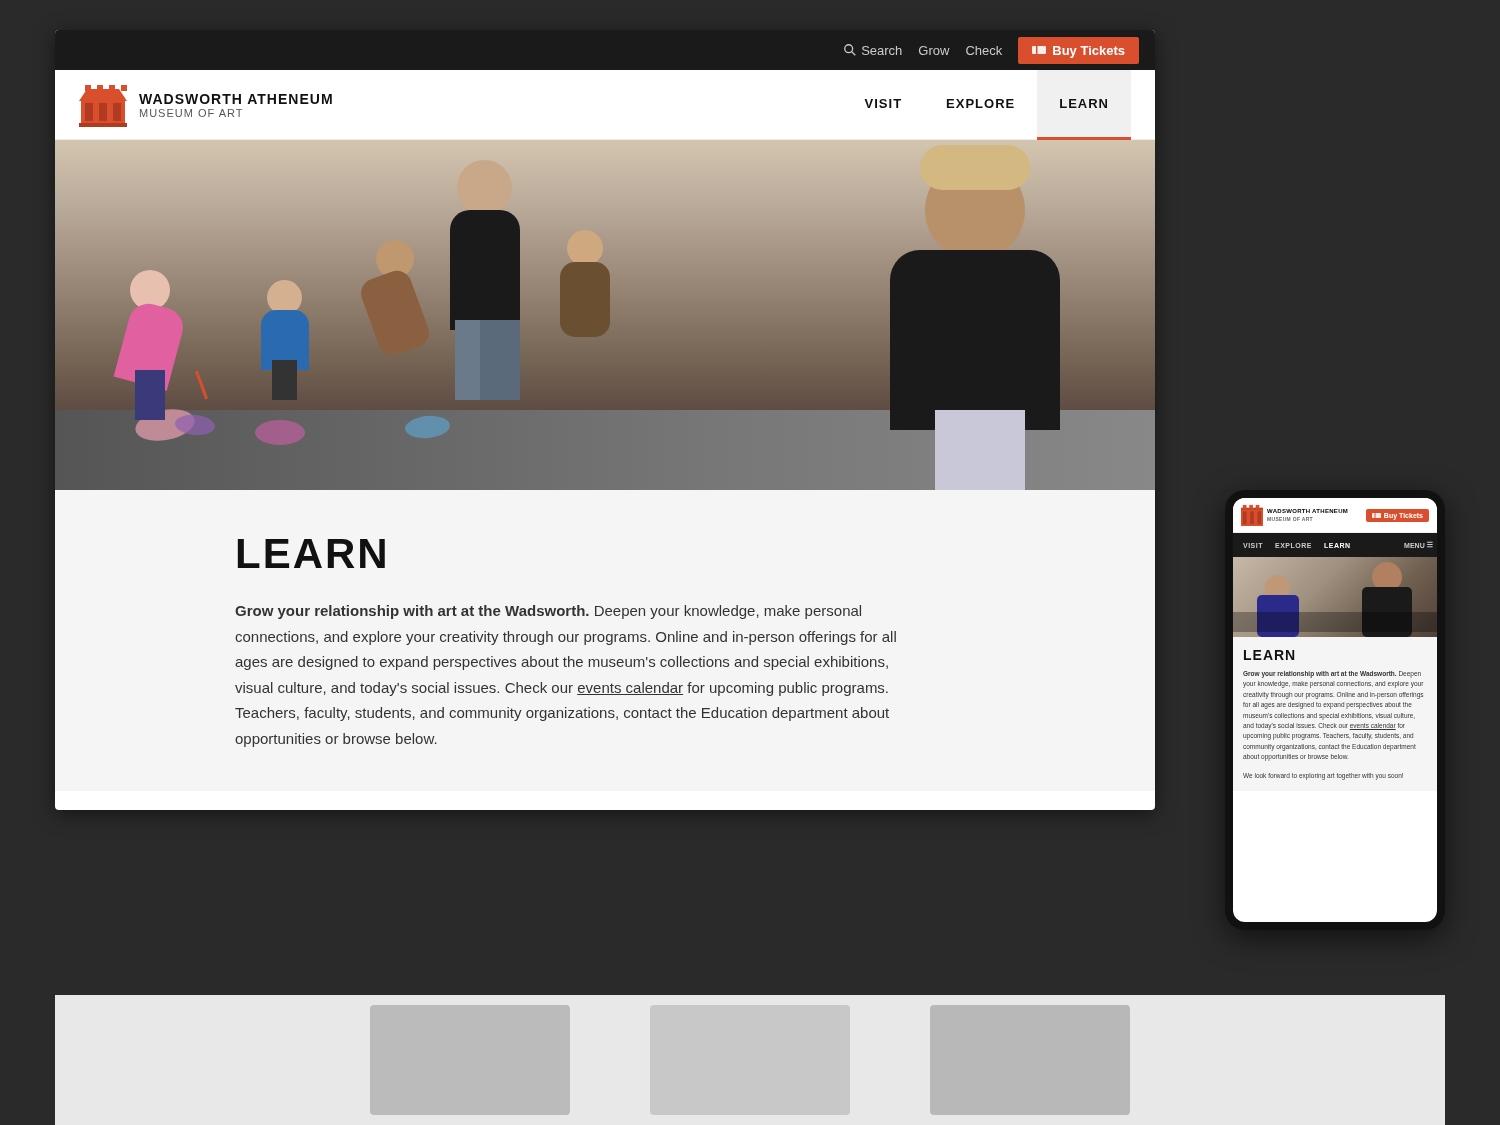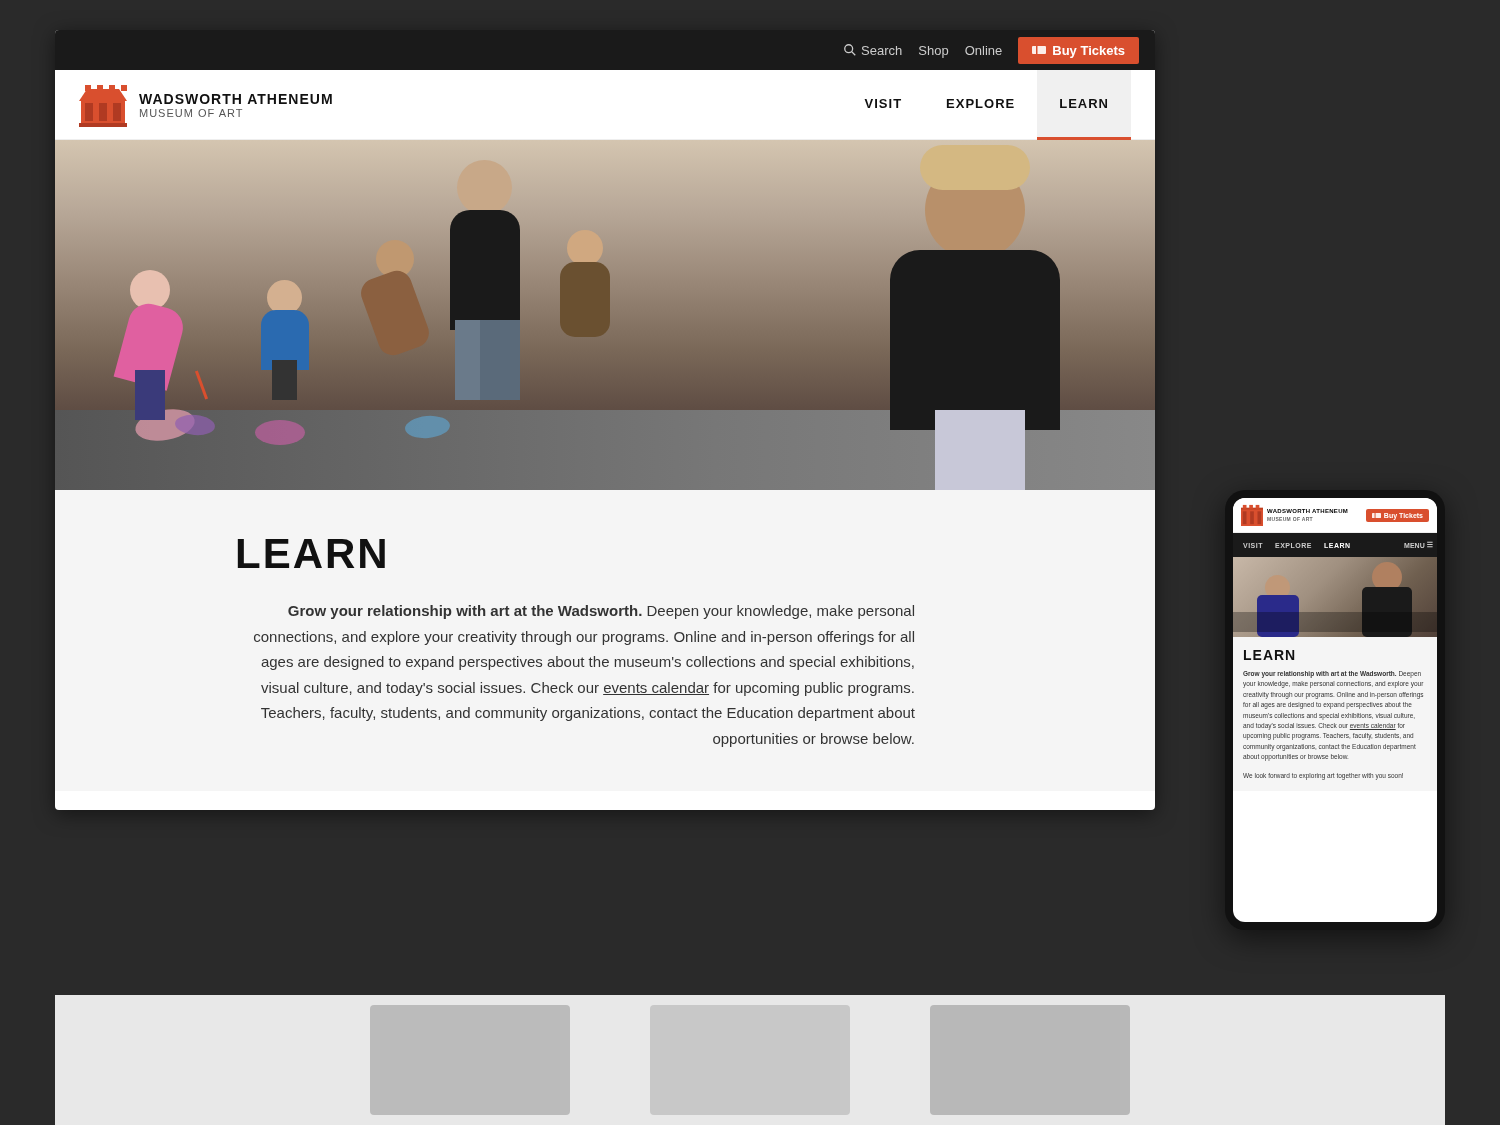--- a/index.html
+++ b/index.html
@@ -138,21 +138,20 @@
       letter-spacing: 2px;
       color: #111;
       margin-bottom: 20px;
     }
 
     .page-description {
       font-size: 15px;
       line-height: 1.7;
       color: #333;
       max-width: 680px;
-      text-align: right;
     }
     .page-description strong {
       font-weight: bold;
     }
     .page-description a {
       color: #333;
       text-decoration: underline;
     }
 
     
@@ -340,24 +339,24 @@
 
   <div class="utility-bar">
     <a class="search-link">
       <svg class="search-icon-svg" viewBox="0 0 16 16" fill="#ccc">
         <circle cx="6.5" cy="6.5" r="4.5" stroke="#ccc" stroke-width="1.5" fill="none"></circle>
         <line x1="10" y1="10" x2="14" y2="14" stroke="#ccc" stroke-width="1.5"></line>
       </svg>
       <span>Search</span>
     </a>
     <a>
-      <span>Shop</span>
+      <span>Grow</span>
     </a>
     <a>
-      <span>Online</span>
+      <span>Check</span>
     </a>
     <a class="buy-tickets-btn">
       <svg width="14" height="10" viewBox="0 0 14 10" fill="white">
         <rect x="0" y="1" width="14" height="8" rx="1" fill="white" opacity="0.9"></rect>
         <rect x="4" y="0" width="1.5" height="10" fill="#d94f2e"></rect>
       </svg>
       <span>Buy Tickets</span>
     </a>
   </div>
 

